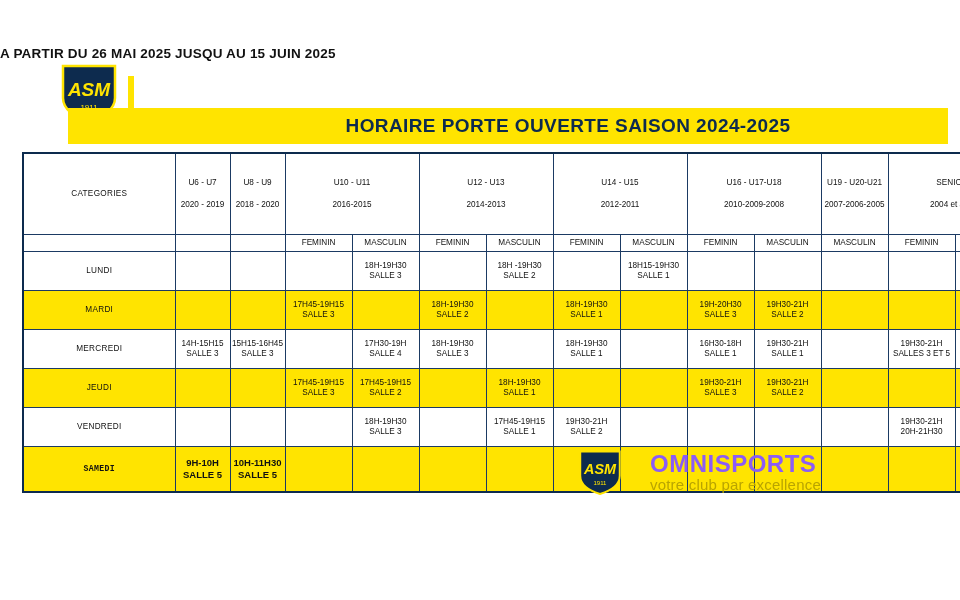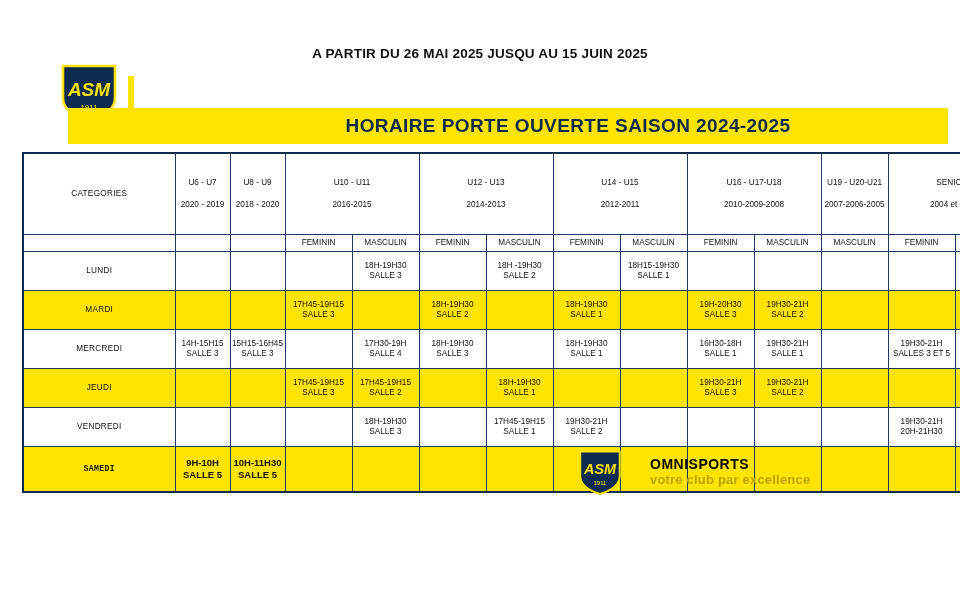--- a/index.html
+++ b/index.html
@@ -20,21 +20,21 @@
     width: 960px;
     height: 600px;
   }
 
   
   .top-date {
     position: absolute;
     left: 0;
     top: 46px;
     width: 960px;
-    text-align: center;
+    text-align: left;
     font-size: 13.5px;
     font-weight: bold;
     letter-spacing: 0.2px;
     color: #111;
   }
 
   .logo-block {
     position: absolute;
     left: 60px;
     top: 62px;
@@ -148,30 +148,29 @@
     left: 578px;
     top: 448px;
     display: flex;
     align-items: center;
     gap: 12px;
   }
   .shield-sm { width: 44px; height: 48px; position: relative; }
   .omni-bar { width: 4px; height: 34px; background: #ffe400; }
   .omni-text { line-height: 1.1; }
   .omni-title {
-    font-size: 14px;
+    font-size: 24px;
     font-weight: bold;
-    color: #000000;
+    color: #8b5cf6;
     letter-spacing: 0.5px;
   }
   .omni-sub {
-    font-size: 13px;
+    font-size: 15px;
     color: #b9a400;
     letter-spacing: 0.2px;
-    font-weight: bold;
   }
 </style>
 </head>
 <body>
 
 <div class="page">
 
   <div class="top-date">A PARTIR DU 26 MAI 2025 JUSQU AU 15 JUIN 2025</div>
 
   <div class="logo-block">

